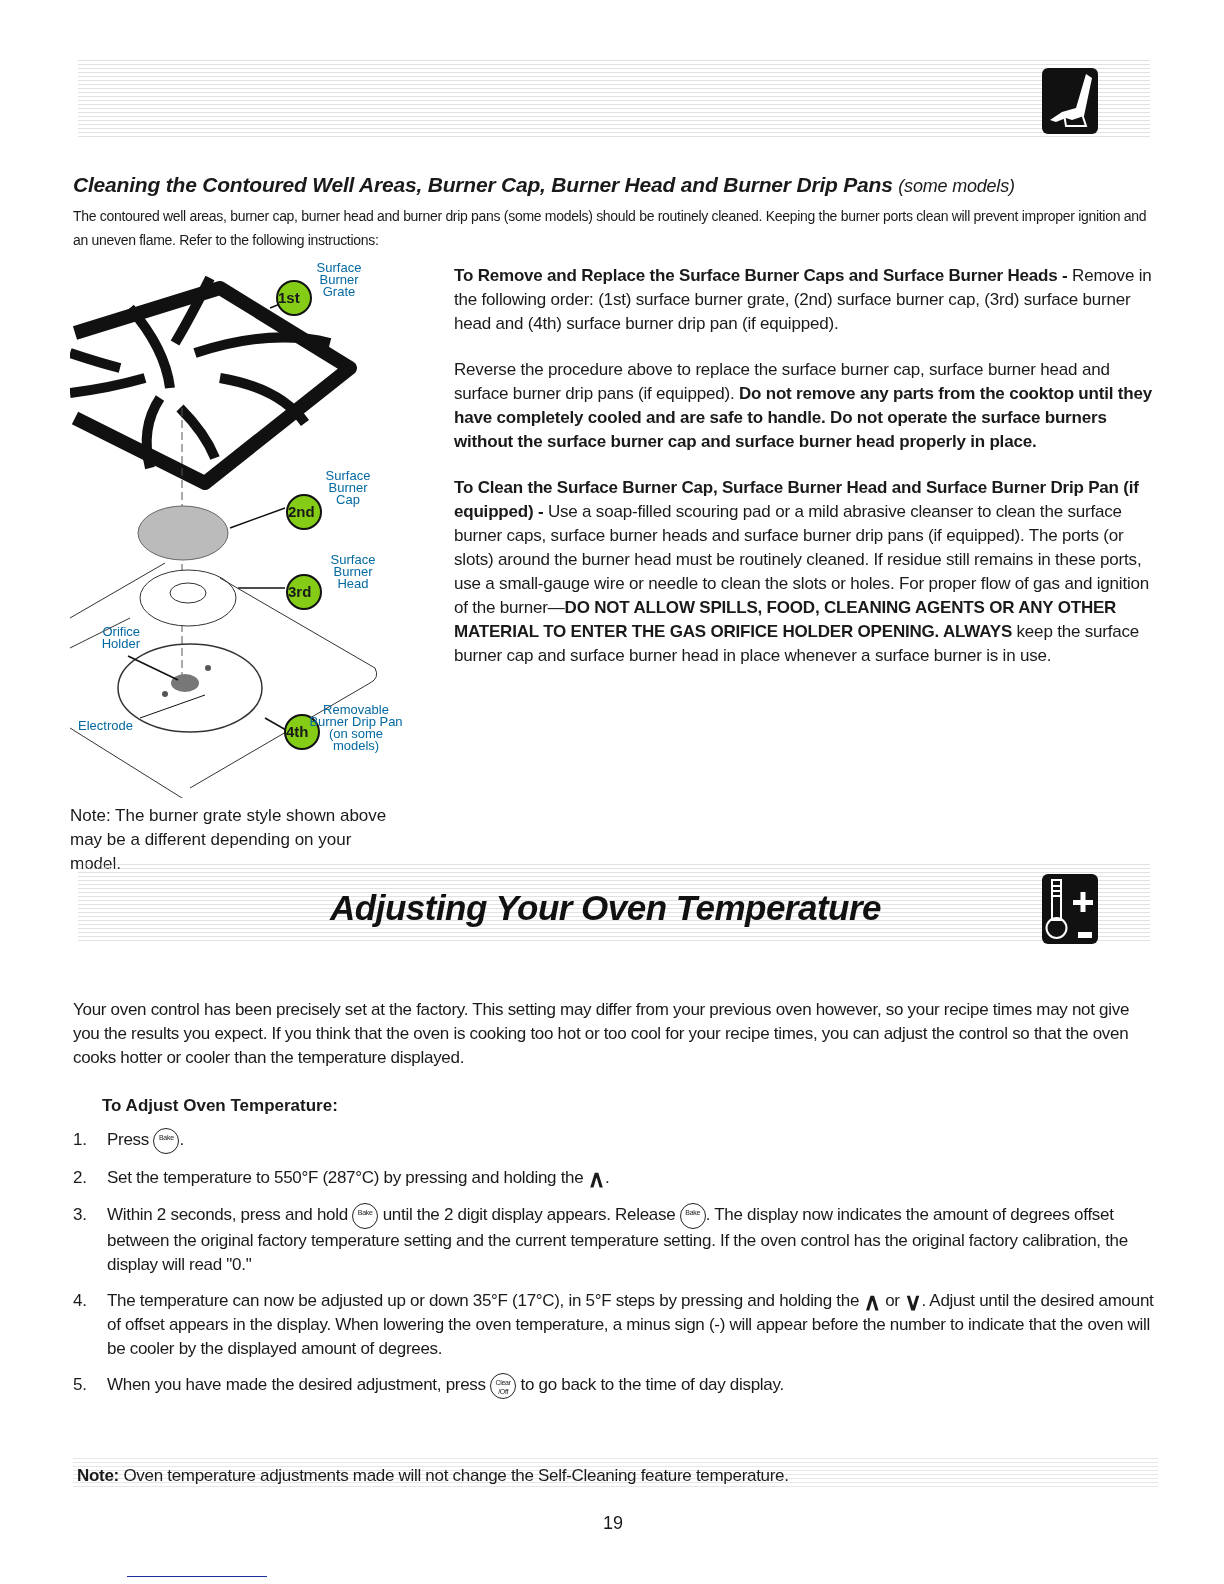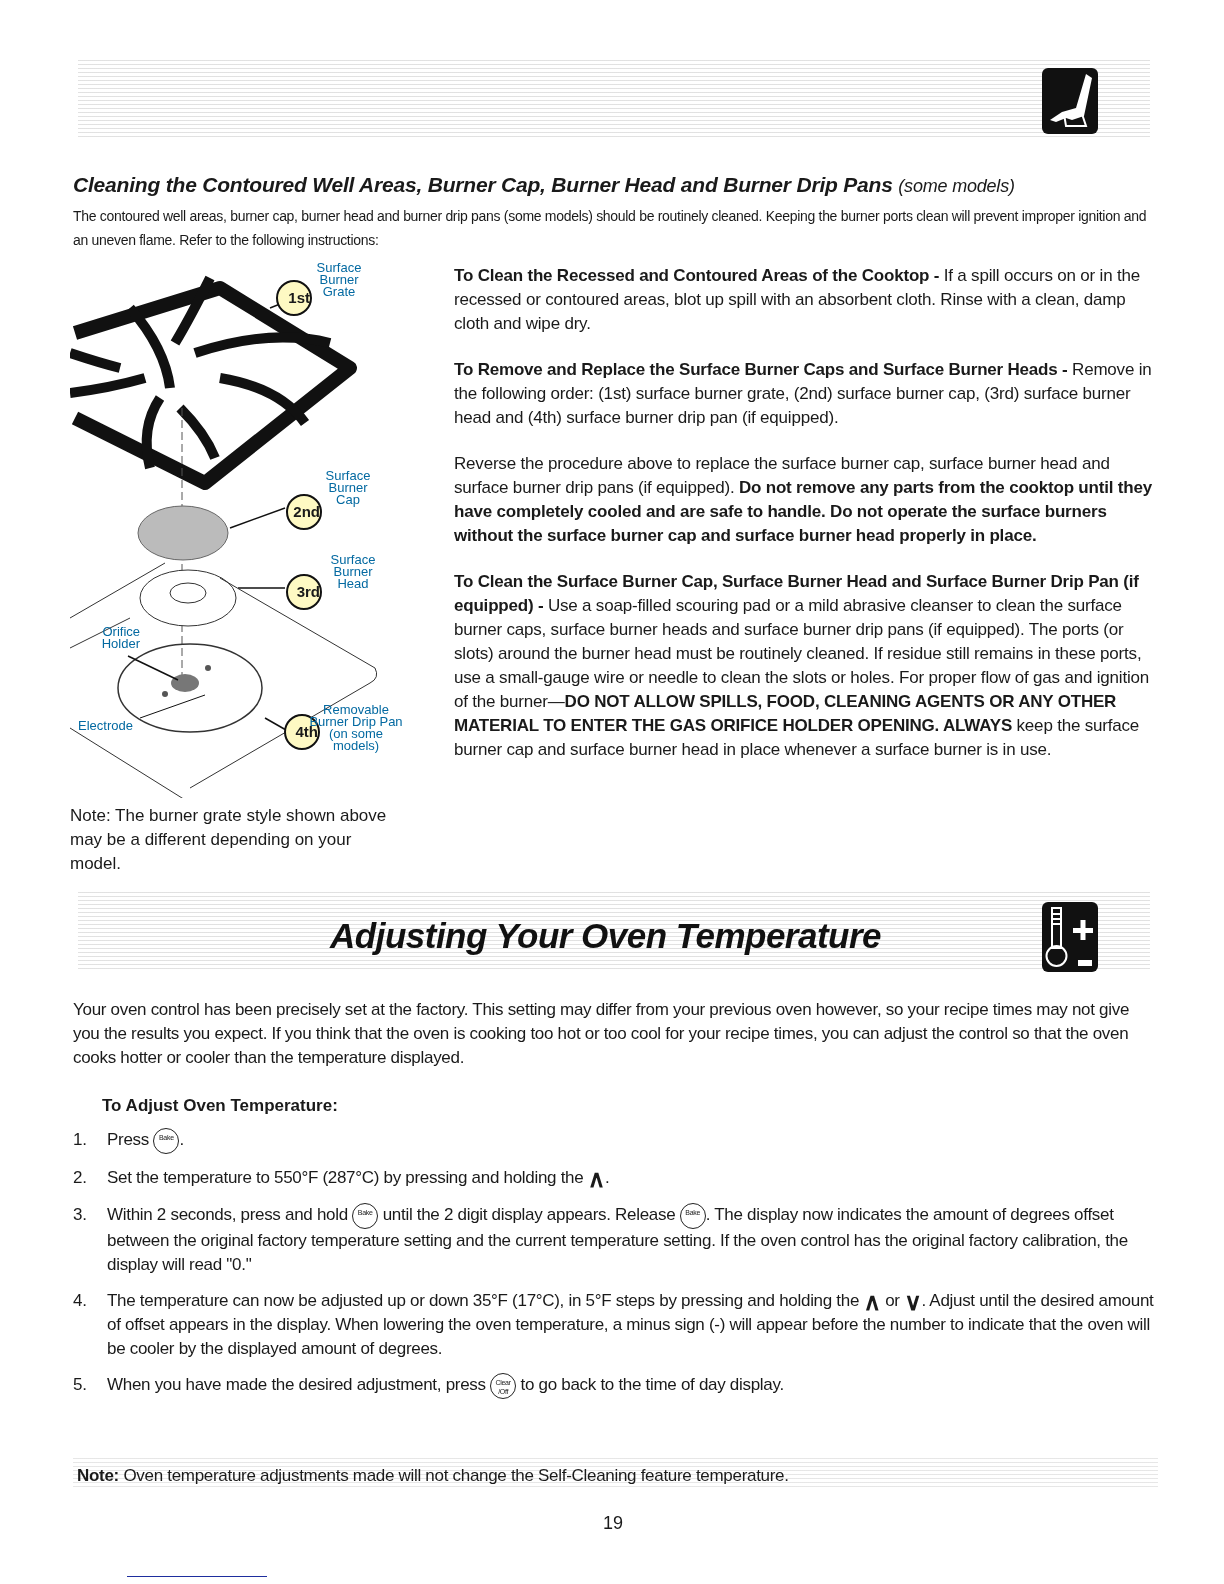--- a/index.html
+++ b/index.html
@@ -5,31 +5,31 @@
   html, body { margin:0; padding:0; background:#ffffff; }
   body { width:1224px; height:1584px; position:relative; overflow:hidden; font-family:"Liberation Sans", sans-serif; color:#1a1a1a; }
   .banner { position:absolute; left:78px; width:1072px; height:82px;
     background-image: repeating-linear-gradient(0deg, rgba(0,0,0,0) 0 3px, rgba(120,120,120,0.22) 3px 4px),
                       repeating-linear-gradient(90deg, rgba(0,0,0,0) 0 3px, rgba(255,255,255,0.6) 3px 4px); }
   .banner-title { position:absolute; font-weight:bold; font-style:italic; color:#111; letter-spacing:-0.5px; }
   .banner-icon { position:absolute; background:#111; border-radius:6px; }
   #banner1 { top:58px; }
   #banner1 .banner-title { left:398px; top:26px; font-size:33px; }
   #banner1 .banner-icon { left:964px; top:10px; width:56px; height:66px; }
-  #banner2 { top:890px;text-decoration:underline; }
+  #banner2 { top:862px;text-decoration:underline; }
   #banner2 .banner-title { left:252px; top:26px; font-size:35px; }
   #banner2 .banner-icon { left:964px; top:12px; width:56px; height:70px; }
 
   .h1 { position:absolute; left:73px; top:173px; font-size:21px; font-weight:bold; white-space:nowrap; letter-spacing:-0.2px;font-style:italic; }
   .h1 .light { font-weight:normal; font-size:18px; }
   .intro { position:absolute; left:73px; top:204px; width:1090px; font-size:14px; line-height:24px; letter-spacing:-0.3px; }
 
   .diagram { position:absolute; left:70px; top:258px; width:370px; height:540px; }
   .diag-label { position:absolute; font-size:13px; line-height:12px; text-align:center; color:#0369a1; }
-  .step-badge { position:absolute; width:32px; height:32px; border:2px solid #111; border-radius:50%; font-weight:bold; font-size:15px; text-align:right; line-height:32px; background:#fef9c3; }
+  .step-badge { position:absolute; width:32px; height:32px; border:2px solid #111; border-radius:50%; font-weight:bold; font-size:15px; text-align:left; line-height:32px; background:#84cc16; }
   .note-left { position:absolute; left:70px; top:804px; width:330px; font-size:17px; line-height:24px; }
 
   .col-right { position:absolute; left:454px; top:264px; width:700px; font-size:17px; line-height:24px; letter-spacing:-0.2px; }
   .col-right p { margin:0 0 22px 0; }
   .col-right b { font-weight:bold; }
 
   .oven-intro { position:absolute; left:73px; top:998px; width:1085px; font-size:17px; line-height:24px; letter-spacing:-0.3px; }
   .oven-sub { position:absolute; left:73px; top:1096px; font-size:17px; font-weight:bold;margin-left:29px; }
   .steps { position:absolute; left:73px; top:1128px; width:1085px; font-size:17px; line-height:24px; letter-spacing:-0.3px; }
   .step { position:relative; padding-left:34px; margin-bottom:12px; }
@@ -96,21 +96,20 @@
   <div class="step-badge" style="left:216px;top:316px;">3rd</div>
   <div class="diag-label" style="left:256px;top:296px;width:54px;">Surface Burner Head</div>
   <div class="step-badge" style="left:214px;top:456px;">4th</div>
   <div class="diag-label" style="left:236px;top:446px;width:100px;">Removable Burner Drip Pan (on some models)</div>
   <div class="diag-label" style="left:24px;top:368px;width:46px;text-align:right;">Orifice Holder</div>
   <div class="diag-label" style="left:8px;top:450px;text-align:left;margin-top:12px;">Electrode</div>
 </div>
 <div class="note-left">Note: The burner grate style shown above may be a different depending on your model.</div>
 
 <div class="col-right">
-  <p><b>To Clean the Recessed and Contoured Areas of the Cooktop -</b><span> If a spill occurs on or in the recessed or contoured areas, blot up spill with an absorbent cloth. Rinse with a clean, damp cloth and wipe dry.</span></p>
   <p><b>To Remove and Replace the Surface Burner Caps and Surface Burner Heads -</b><span> Remove in the following order: (1st) surface burner grate, (2nd) surface burner cap, (3rd) surface burner head and (4th) surface burner drip pan (if equipped).</span></p>
   <p><span>Reverse the procedure above to replace the surface burner cap, surface burner head and surface burner drip pans (if equipped). </span><b>Do not remove any parts from the cooktop until they have completely cooled and are safe to handle. Do not operate the surface burners without the surface burner cap and surface burner head properly in place.</b></p>
   <p><b>To Clean the Surface Burner Cap, Surface Burner Head and Surface Burner Drip Pan (if equipped) -</b><span> Use a soap-filled scouring pad or a mild abrasive cleanser to clean the surface burner caps, surface burner heads and surface burner drip pans (if equipped). The ports (or slots) around the burner head must be routinely cleaned. If residue still remains in these ports, use a small-gauge wire or needle to clean the slots or holes. For proper flow of gas and ignition of the burner—</span><b>DO NOT ALLOW SPILLS, FOOD, CLEANING AGENTS OR ANY OTHER MATERIAL TO ENTER THE GAS ORIFICE HOLDER OPENING. ALWAYS</b><span> keep the surface burner cap and surface burner head in place whenever a surface burner is in use.</span></p>
 </div>
 
 <div class="banner" id="banner2">
   <div class="banner-title">Adjusting Your Oven Temperature</div>
   <div class="banner-icon">
     <svg width="56" height="70" viewBox="0 0 56 70">
       <rect x="10" y="6" width="9" height="40" fill="none" stroke="#fff" stroke-width="2"></rect>

